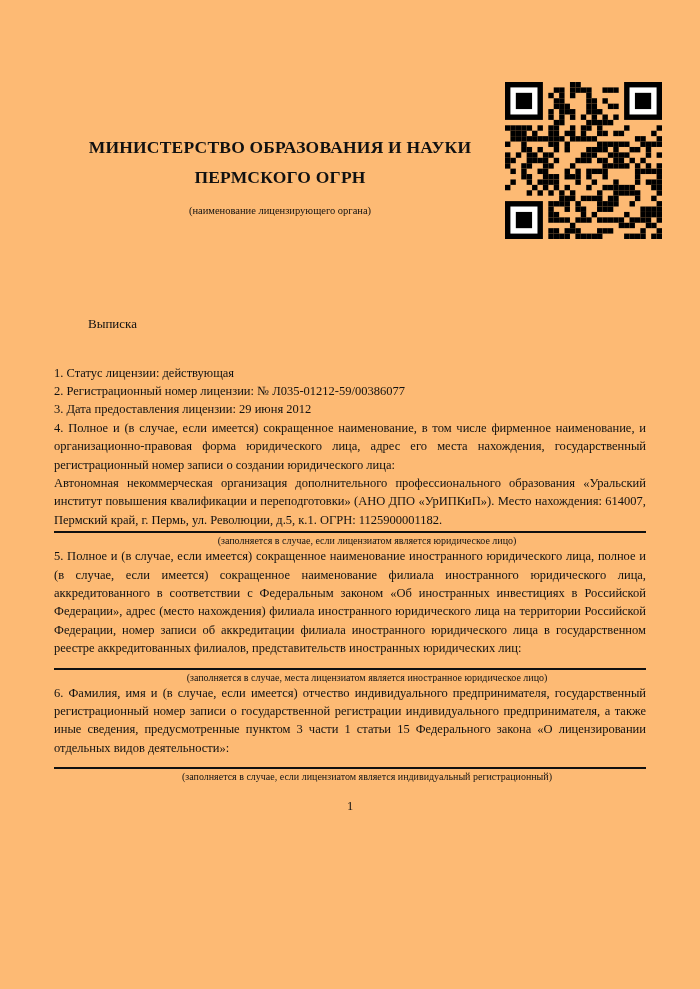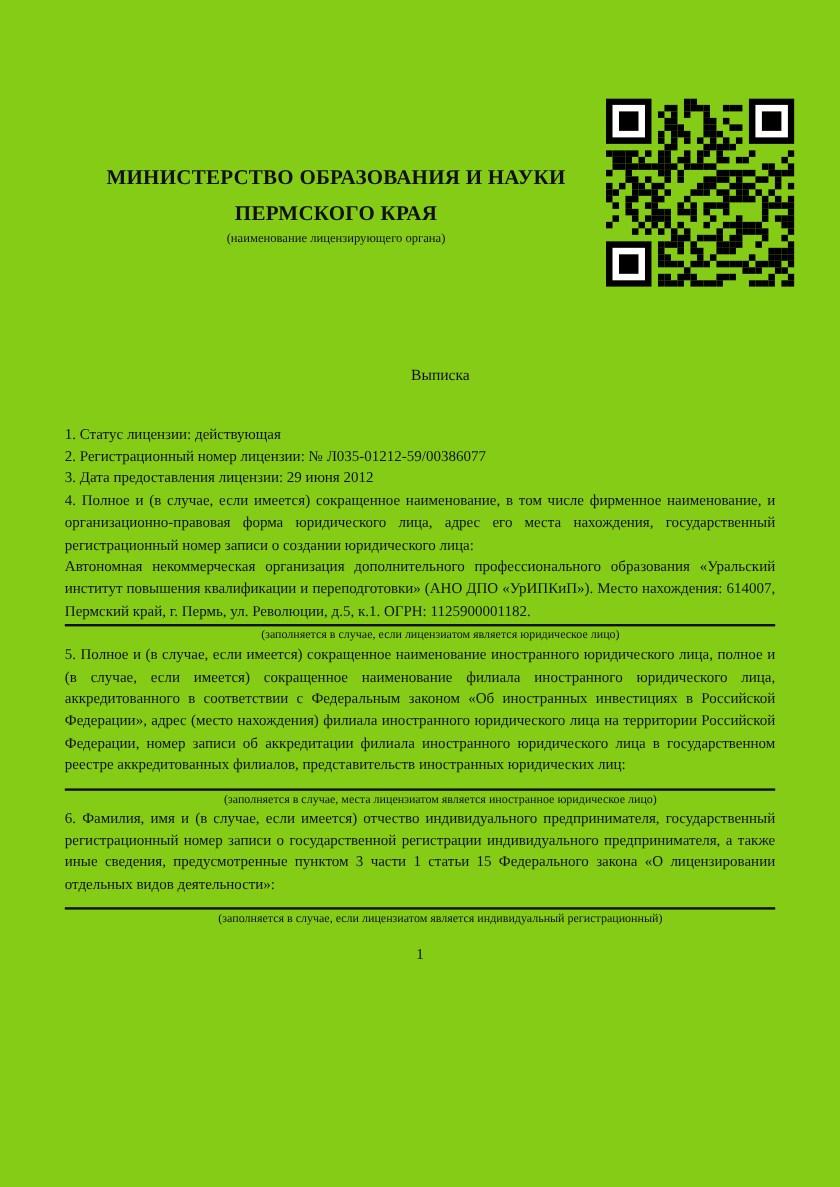--- a/index.html
+++ b/index.html
@@ -4,21 +4,21 @@
 <style>
   html, body {
     margin: 0;
     padding: 0;
     background: #ffffff;
   }
   .page {
     position: relative;
     width: 700px;
     height: 989px;
-    background: #84cc16;
+    background: #fdba74;
     color: #111111;
     font-family: "Liberation Serif", "DejaVu Serif", serif;
     overflow: hidden;
     box-sizing: border-box;
   }
   .content {
     padding: 0 54px;
     box-sizing: border-box;
   }
   .qr {
@@ -37,27 +37,26 @@
   }
   .ministry-line {
     font-weight: bold;
     font-size: 17.5px;
     line-height: 30px;
     letter-spacing: 0.2px;
   }
   .ministry-note {
     font-size: 10.5px;
     line-height: 14px;
-    margin-top: 1px;
+    margin-top: 12px;
   }
 
   .doc-title {
     margin-top: 97px;
     margin-left: 34px;      
-    text-align: center;
     font-size: 13px;
     line-height: 18.5px;
   }
 
   .items {
     margin-top: 30px;
     font-size: 12.5px;
     line-height: 18.4px;
   }
   .item { }
@@ -421,21 +420,21 @@
         <rect x="0" y="119.10344827586206" width="37.89655172413793" height="37.89655172413793" fill="#000"></rect>
         <rect x="5.413793103448276" y="124.51724137931035" width="27.06896551724138" height="27.06896551724138" fill="#fff"></rect>
         <rect x="10.827586206896552" y="129.9310344827586" width="16.241379310344826" height="16.241379310344826" fill="#000"></rect>
       </svg>
   </div>
 
   <div class="content">
 
     <div class="header-block">
       <div class="ministry-line">МИНИСТЕРСТВО ОБРАЗОВАНИЯ И НАУКИ</div>
-      <div class="ministry-line">ПЕРМСКОГО КРАЯ</div>
+      <div class="ministry-line">ПЕРМСКОГО ОГРН</div>
       <div class="ministry-note">(наименование лицензирующего органа)</div>
     </div>
 
     <div class="doc-title">
       <div>Выписка</div>
     </div>
 
     <div class="items">
 
       <div class="item">

